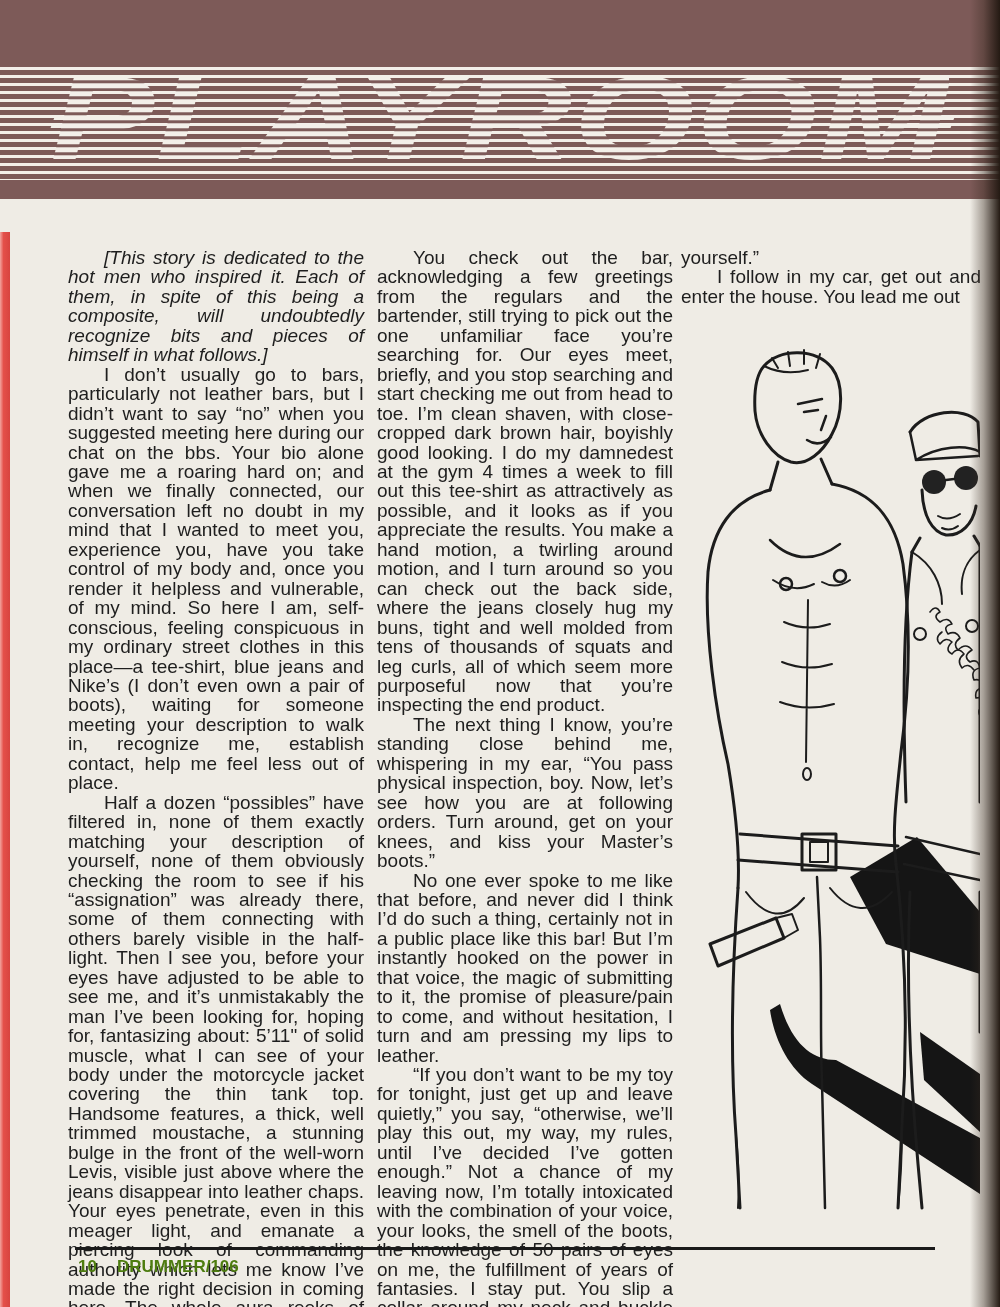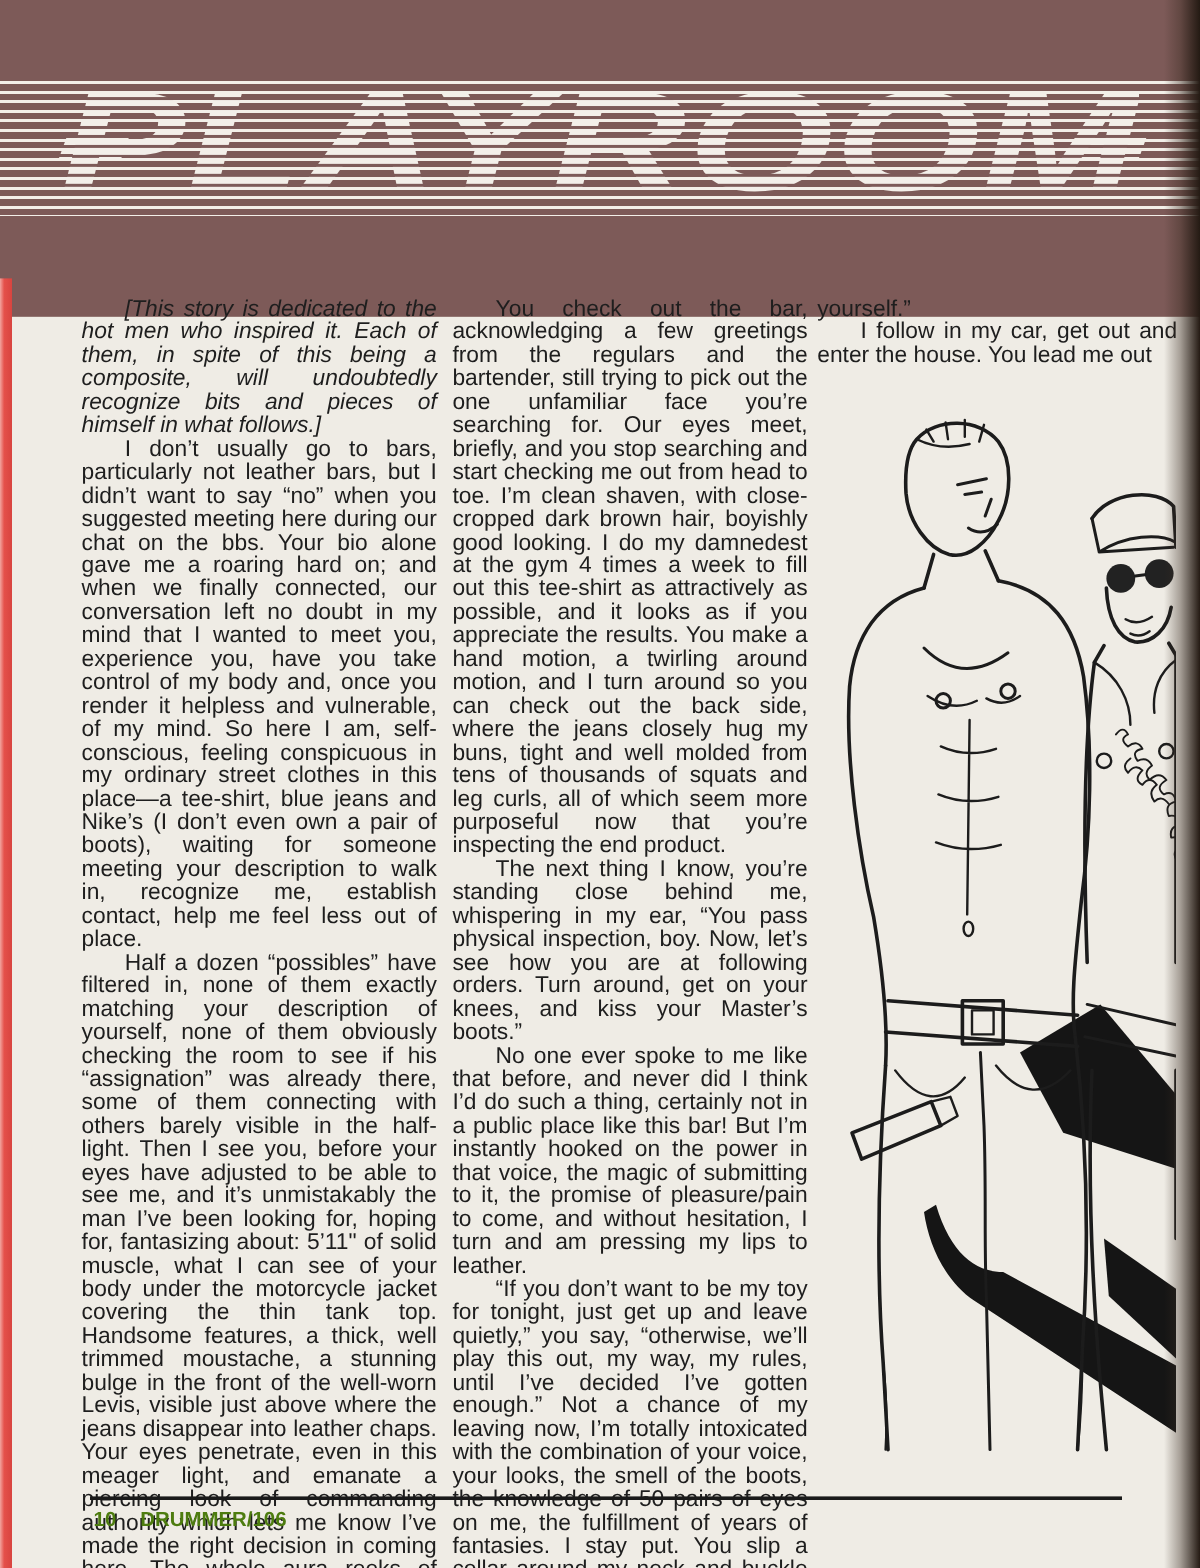--- a/index.html
+++ b/index.html
@@ -2,21 +2,21 @@
 <html><head>
 <meta charset="utf-8">
 <style>
   html,body{margin:0;padding:0;}
   .page{
     position:relative; width:1000px; height:1307px; overflow:hidden;
     background:#efece5;
     font-family:"Liberation Sans", sans-serif;
   }
   
-  .header{position:absolute;left:0;top:0;width:1000px;height:264px;background:#7d5a58;}
+  .header{position:absolute;left:0;top:0;width:1000px;height:199px;background:#7d5a58;}
   .logo-band{
     position:absolute;left:0;top:62px;width:1000px;height:118px;
     background:repeating-linear-gradient(180deg,#7d5a58 0px,#7d5a58 5.5px,#f3efe9 5.5px,#f3efe9 8px);
   }
   .logo-text{
     position:absolute;left:50%;top:52%;transform:translate(-50%,-54%) scaleX(1.32);
     font-size:118px;font-weight:bold;font-style:italic;line-height:1;white-space:nowrap;
     background:repeating-linear-gradient(180deg,#f3efe9 0px,#f3efe9 5.5px,#7d5a58 5.5px,#7d5a58 8px);
     -webkit-background-clip:text;background-clip:text;
     color:transparent;-webkit-text-fill-color:transparent;

